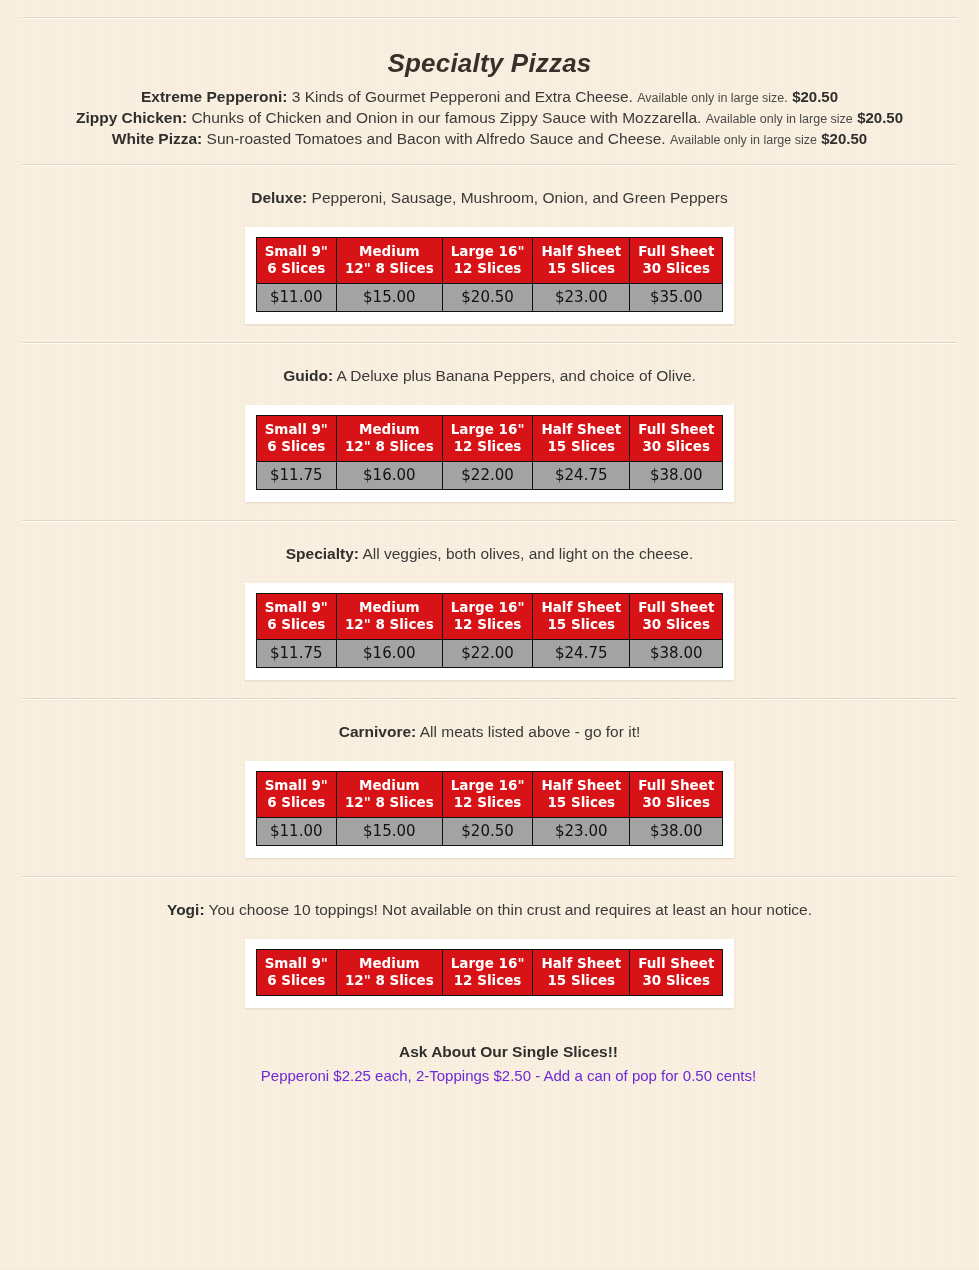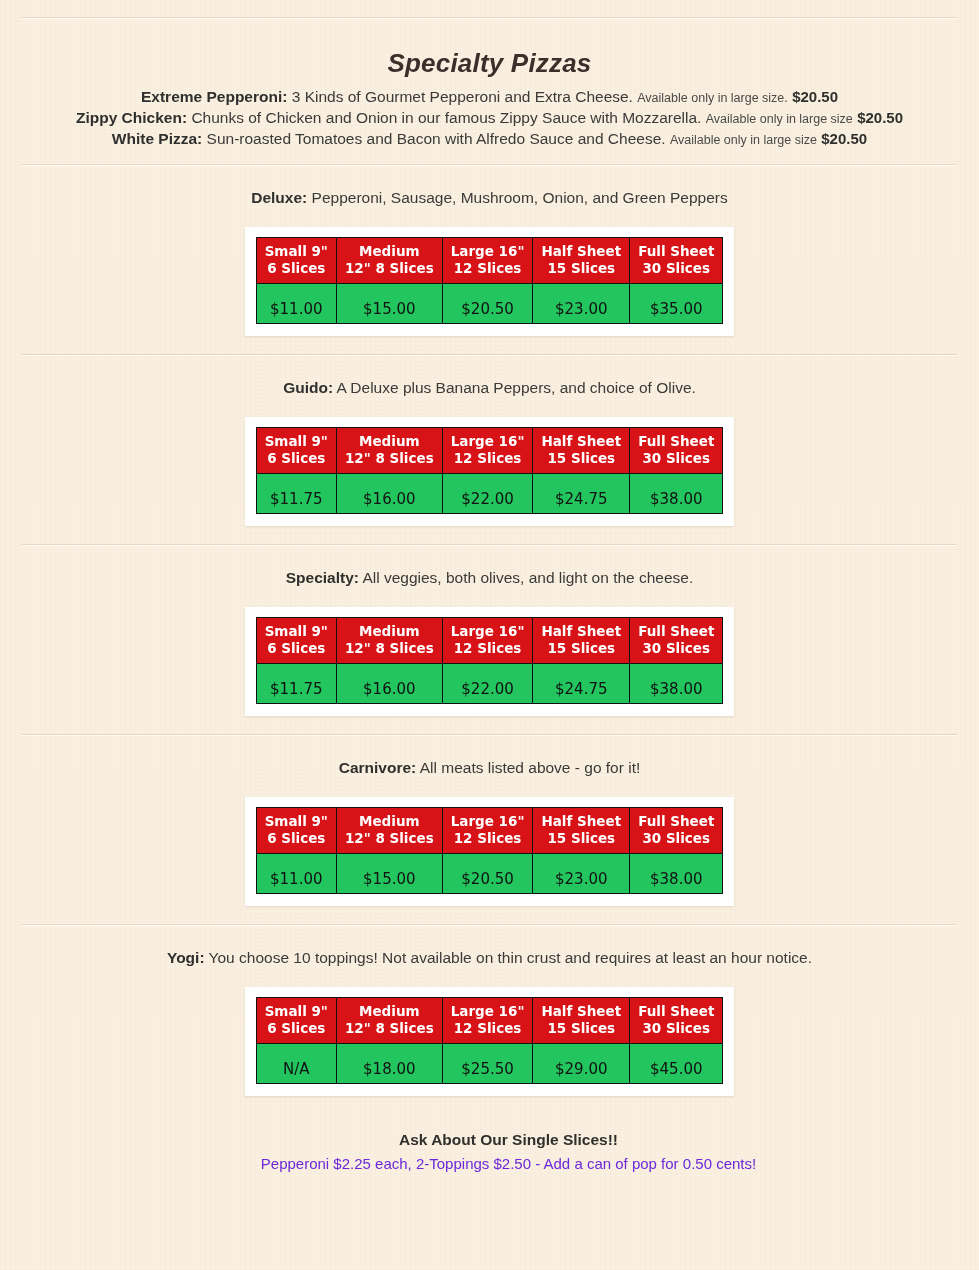--- a/index.html
+++ b/index.html
@@ -87,24 +87,24 @@
     background: #d81317;
     color: #ffffff;
     font-weight: bold;
     font-size: 13.5px;
     line-height: 17px;
     padding: 5px 8px 6px 8px;
     white-space: nowrap;
   }
   table.price th .l2 { display:block; }
   table.price td {
-    background: #22c55e;
+    background: #a3a3a3;
     color: #111111;
     font-size: 15px;
-    padding: 16px 8px 5px 8px;
+    padding: 4px 8px 5px 8px;
     white-space: nowrap;
   }
 
   .footer {
     text-align: center;
     padding: 14px 0 16px 0;
     margin-left: 38px;
   }
   .footer-head {
     font-weight: bold;
@@ -283,27 +283,20 @@
       <div class="card">
         <table class="price">
           <tbody>
               <tr>
             <th><span>Small 9"</span><span class="l2">6 Slices</span></th>
             <th><span>Medium</span><span class="l2">12" 8 Slices</span></th>
             <th><span>Large 16"</span><span class="l2">12 Slices</span></th>
             <th><span>Half Sheet</span><span class="l2">15 Slices</span></th>
             <th><span>Full Sheet</span><span class="l2">30 Slices</span></th>
           </tr>
-          <tr>
-            <td>N/A</td>
-            <td>$18.00</td>
-            <td>$25.50</td>
-            <td>$29.00</td>
-            <td>$45.00</td>
-          </tr>
         </tbody>
           </table>
       </div>
     </div>
   </div>
 
   <div class="footer">
     <div class="footer-head">Ask About Our Single Slices!!</div>
     <div class="footer-sub">Pepperoni $2.25 each, 2-Toppings $2.50 - Add a can of pop for 0.50 cents!</div>
   </div>

